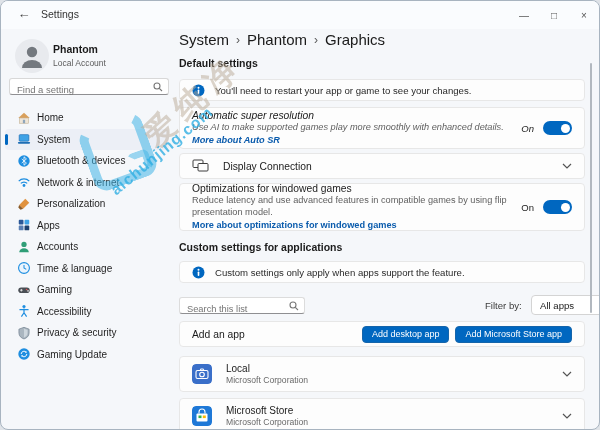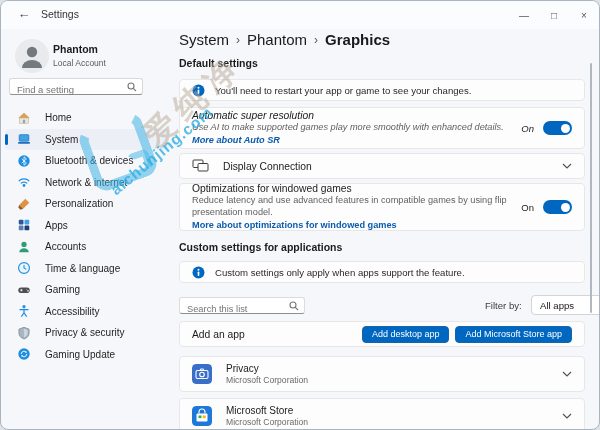--- a/index.html
+++ b/index.html
@@ -16,38 +16,38 @@
   .tb-title { position:absolute; left:40px; top:7px; font-size:10.5px; color:#333; }
   .win-controls { position:absolute; right:0; top:0; height:28px; display:flex; }
   .win-btn { width:30px; height:28px; display:flex; align-items:center; justify-content:center;
     font-size:10px; color:#555; cursor:pointer; }
   
   .sidebar { position:absolute; left:0; top:28px; width:172px; bottom:0; }
   .avatar { position:absolute; left:14px; top:10px; width:34px; height:34px; border-radius:50%;
     background:#e8eaee; overflow:hidden; }
   .user-name { position:absolute; left:52px; top:14px; font-size:10.5px; font-weight:bold; color:#1b1b1b; }
   .user-type { position:absolute; left:52px; top:29px; font-size:8.5px; color:#5c5c5c; }
-  .side-search { position:absolute; left:8px; top:49px; width:134px; height:17px; background:#fff;
+  .side-search { position:absolute; left:8px; top:49px; width:160px; height:17px; background:#fff;
     border:1px solid #d8d8d8; border-bottom:1px solid #8f8f92; border-radius:3px; }
   .side-search input { width:100%; height:100%; border:none; outline:none; background:transparent;
     font-size:9.5px; color:#333; padding:0 18px 0 7px; font-family:inherit; }
   .side-search svg { position:absolute; right:5px; top:3px; }
   .nav { position:absolute; left:4px; top:78px; width:164px; }
   .nav-item { position:relative; display:flex; align-items:center; height:21.5px; padding-left:12px;
-    gap:14px; font-size:10px; color:#1f1f1f; border-radius:4px; cursor:pointer; }
+    gap:6px; font-size:10px; color:#1f1f1f; border-radius:4px; cursor:pointer; }
   .nav-item.selected { background:#eceff6; }
   .nav-item.selected::before { content:""; position:absolute; left:0; top:5px; width:3px; height:11px;
     border-radius:2px; background:#0067c0; }
   .nav-ic { width:14px; height:14px; flex:0 0 14px; }
   
   .main { position:absolute; left:178px; top:28px; width:406px; height:402px; }
   .breadcrumb { position:absolute; left:0; top:2px; font-size:15px; color:#1a1a1a;
     display:flex; align-items:center; gap:7px; }
   .crumb-sep { font-size:12px; color:#5a5a5a; padding-top:1px; }
-  .crumb-last { font-weight:bold; }
+  .crumb-last { font-weight:normal; }
   .sec-label { position:absolute; left:0; font-size:10.5px; font-weight:bold; color:#1b1b1b; }
   .card { position:absolute; left:0; width:406px; background:#fdfdfd; border:1px solid #e7e7e7;
     border-radius:4px; display:flex; align-items:center; padding:0 12px; }
   .info-icon { width:13px; height:13px; flex:0 0 13px; }
   .info-text { font-size:9.6px; color:#2a2a2a; margin-left:10px; }
   .card-col { flex:1; }
   .card-title { font-size:10.3px; color:#1b1b1b; }
   .card-desc { font-size:9.2px; color:#5f5f5f; margin-top:0; line-height:1.35; }
   .blue-link { color:#0b5cad; font-weight:bold; cursor:pointer; }
   .toggle-wrap { display:flex; align-items:center; gap:9px; margin-left:10px; }
@@ -310,21 +310,21 @@
     </div>
 
     <div class="card" style="top:327px; height:36px;">
       <svg class="app-ic" viewBox="0 0 20 20">
         <rect width="20" height="20" rx="4" fill="#3a6fc9"></rect>
         <rect x="4" y="6.5" width="12" height="8" rx="1.5" fill="none" stroke="#fff" stroke-width="1.1"></rect>
         <path d="M8 6.5 L9 5 H11 L12 6.5" fill="none" stroke="#fff" stroke-width="1.1"></path>
         <circle cx="10" cy="10.5" r="2.3" fill="none" stroke="#fff" stroke-width="1.1"></circle>
       </svg>
       <div class="card-col">
-        <div class="app-name">Privacy</div>
+        <div class="app-name">Local</div>
         <div class="app-pub">Microsoft Corporation</div>
       </div>
       <svg class="chev" width="10" height="6" viewBox="0 0 10 6">
         <polyline points="1,1 5,5 9,1" fill="none" stroke="#555" stroke-width="1.2"></polyline>
       </svg>
     </div>
 
     <div class="card" style="top:369px; height:36px;">
       <svg class="app-ic" viewBox="0 0 20 20">
         <rect width="20" height="20" rx="4" fill="#1e78d7"></rect>

